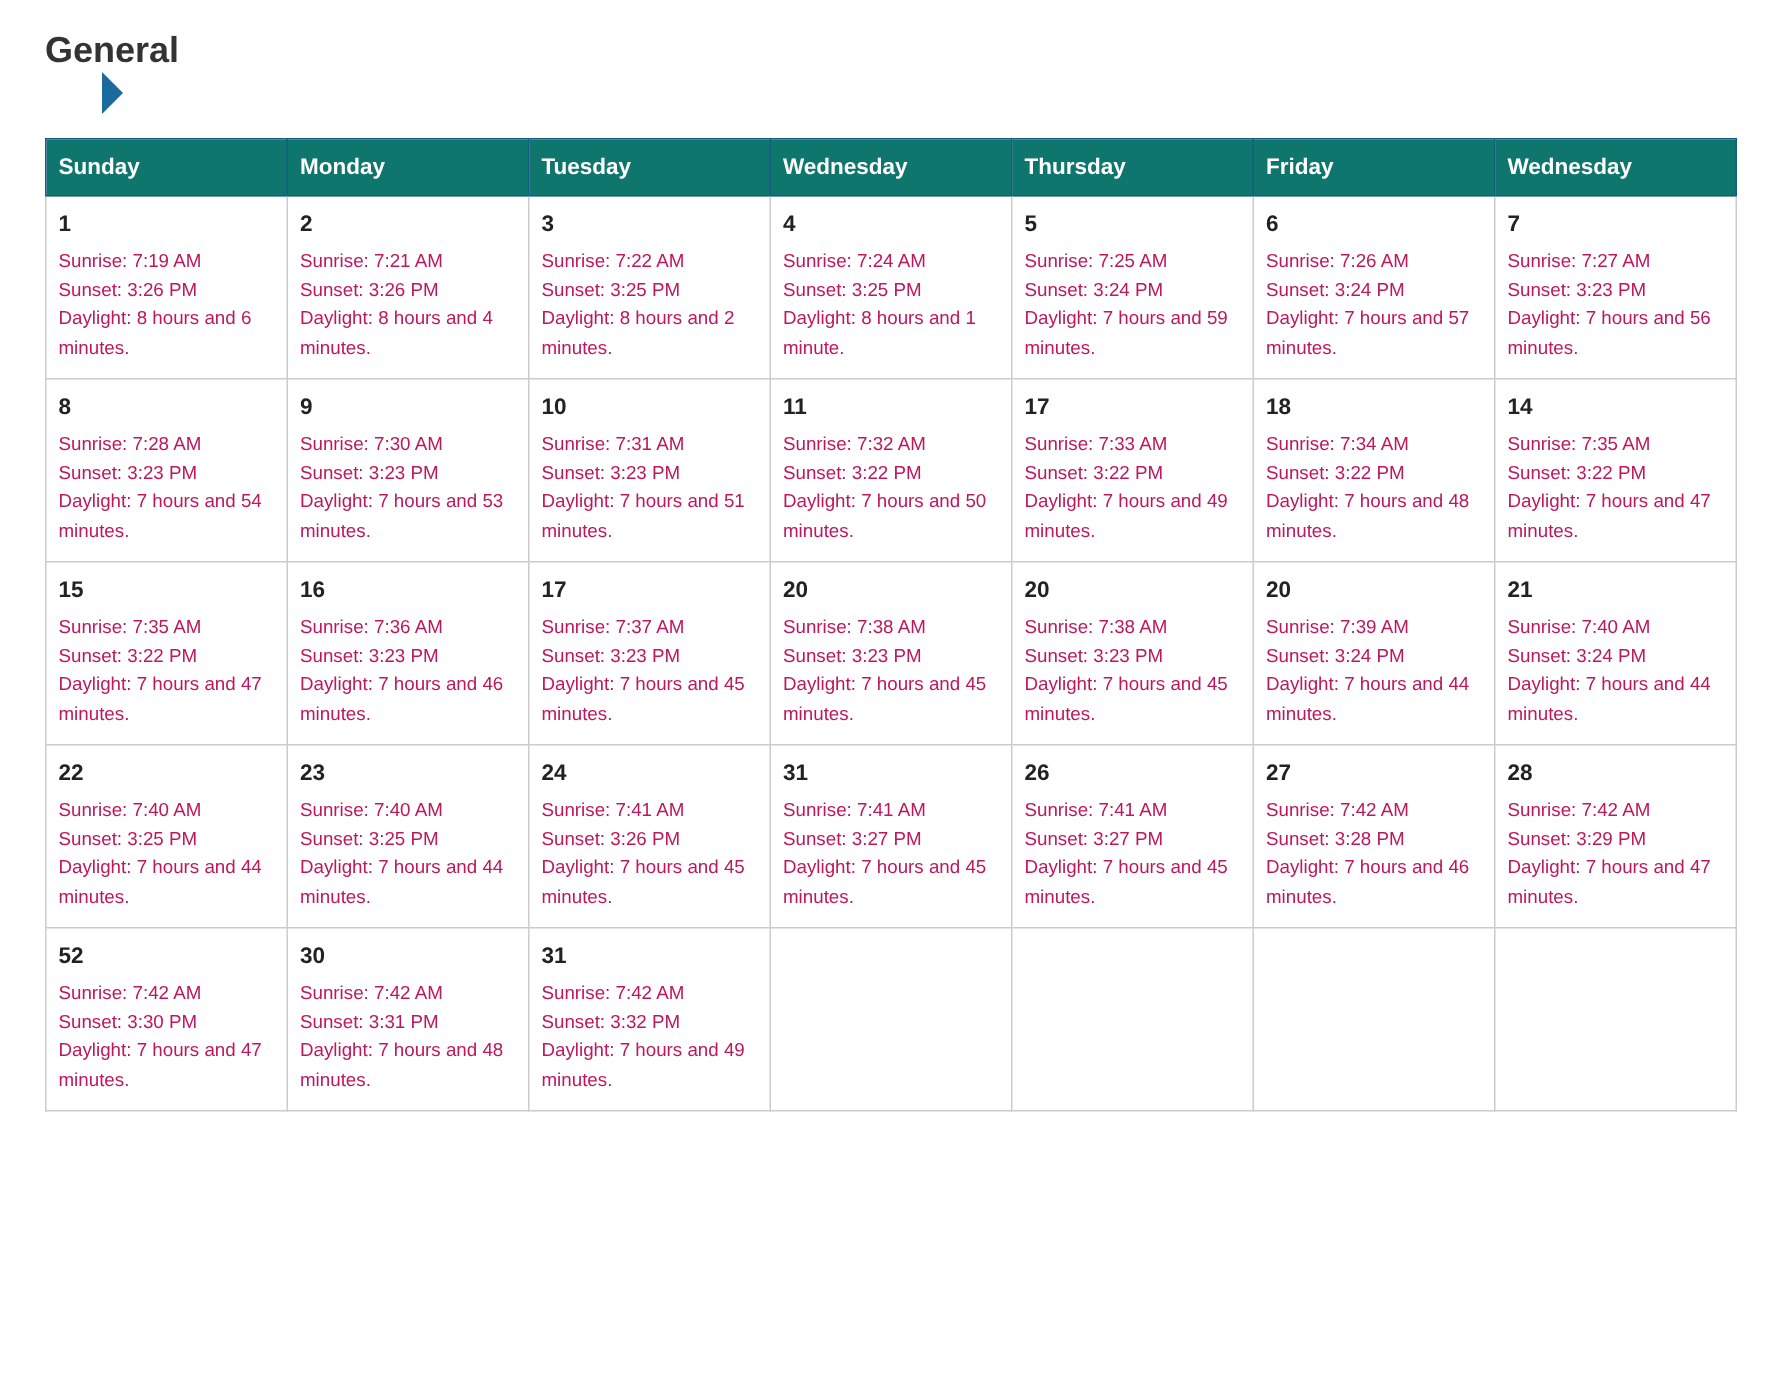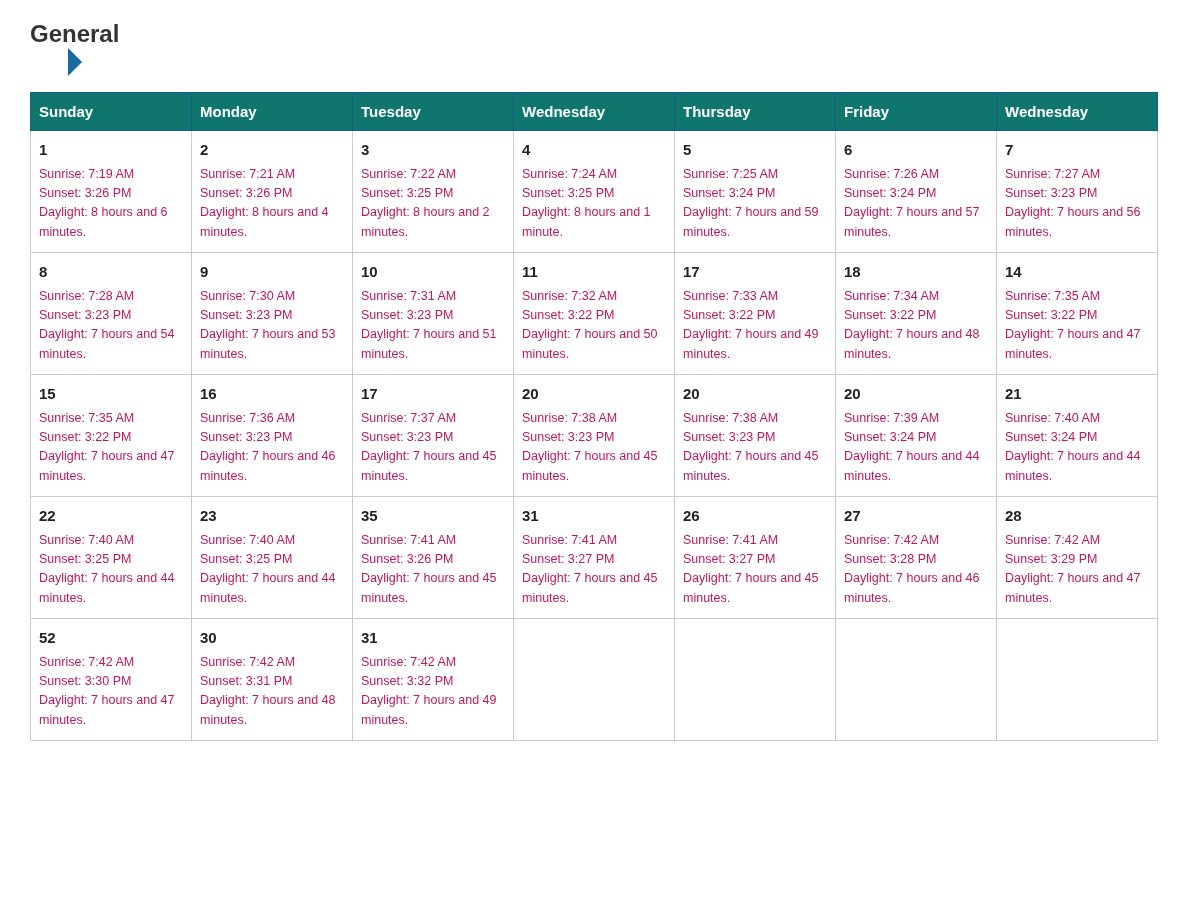--- a/index.html
+++ b/index.html
@@ -223,21 +223,21 @@
       <tr>
         <td>
           <span class="day-number">22</span>
           <div class="day-info">Sunrise: 7:40 AM<br>Sunset: 3:25 PM<br>Daylight: 7 hours and 44 minutes.</div>
         </td>
         <td>
           <span class="day-number">23</span>
           <div class="day-info">Sunrise: 7:40 AM<br>Sunset: 3:25 PM<br>Daylight: 7 hours and 44 minutes.</div>
         </td>
         <td>
-          <span class="day-number">35</span>
+          <span class="day-number">24</span>
           <div class="day-info">Sunrise: 7:41 AM<br>Sunset: 3:26 PM<br>Daylight: 7 hours and 45 minutes.</div>
         </td>
         <td>
           <span class="day-number">31</span>
           <div class="day-info">Sunrise: 7:41 AM<br>Sunset: 3:27 PM<br>Daylight: 7 hours and 45 minutes.</div>
         </td>
         <td>
           <span class="day-number">26</span>
           <div class="day-info">Sunrise: 7:41 AM<br>Sunset: 3:27 PM<br>Daylight: 7 hours and 45 minutes.</div>
         </td>

